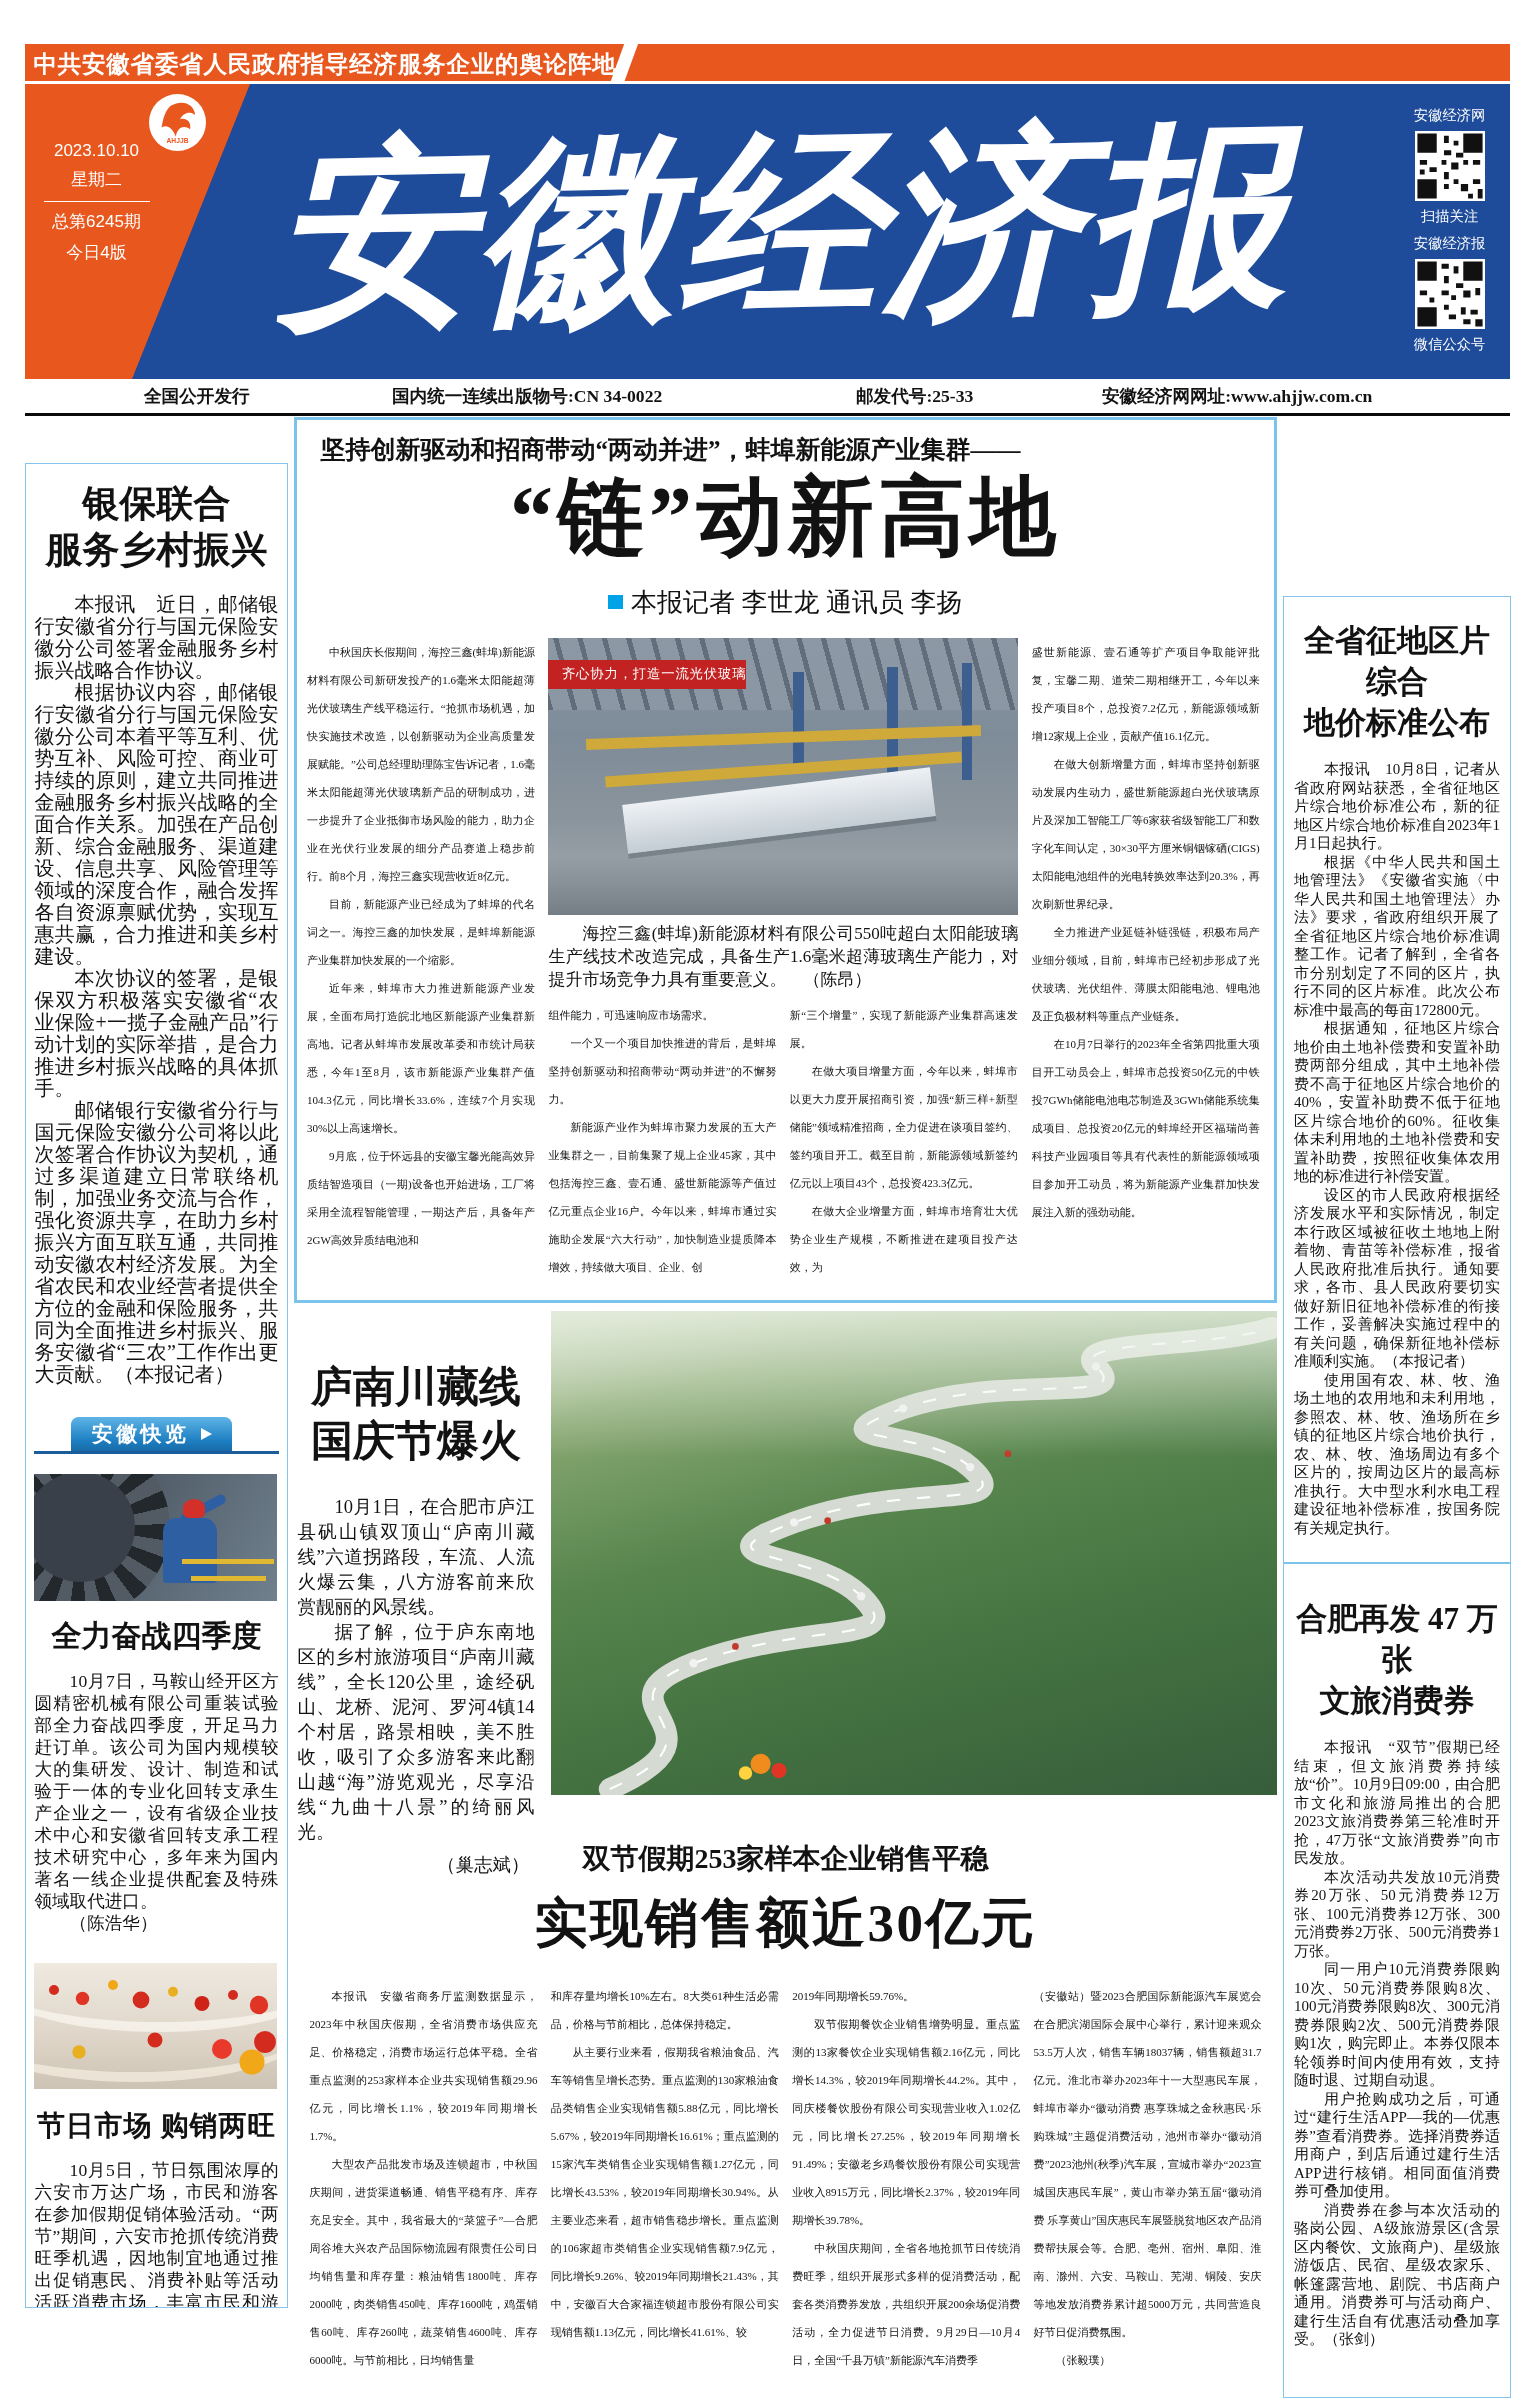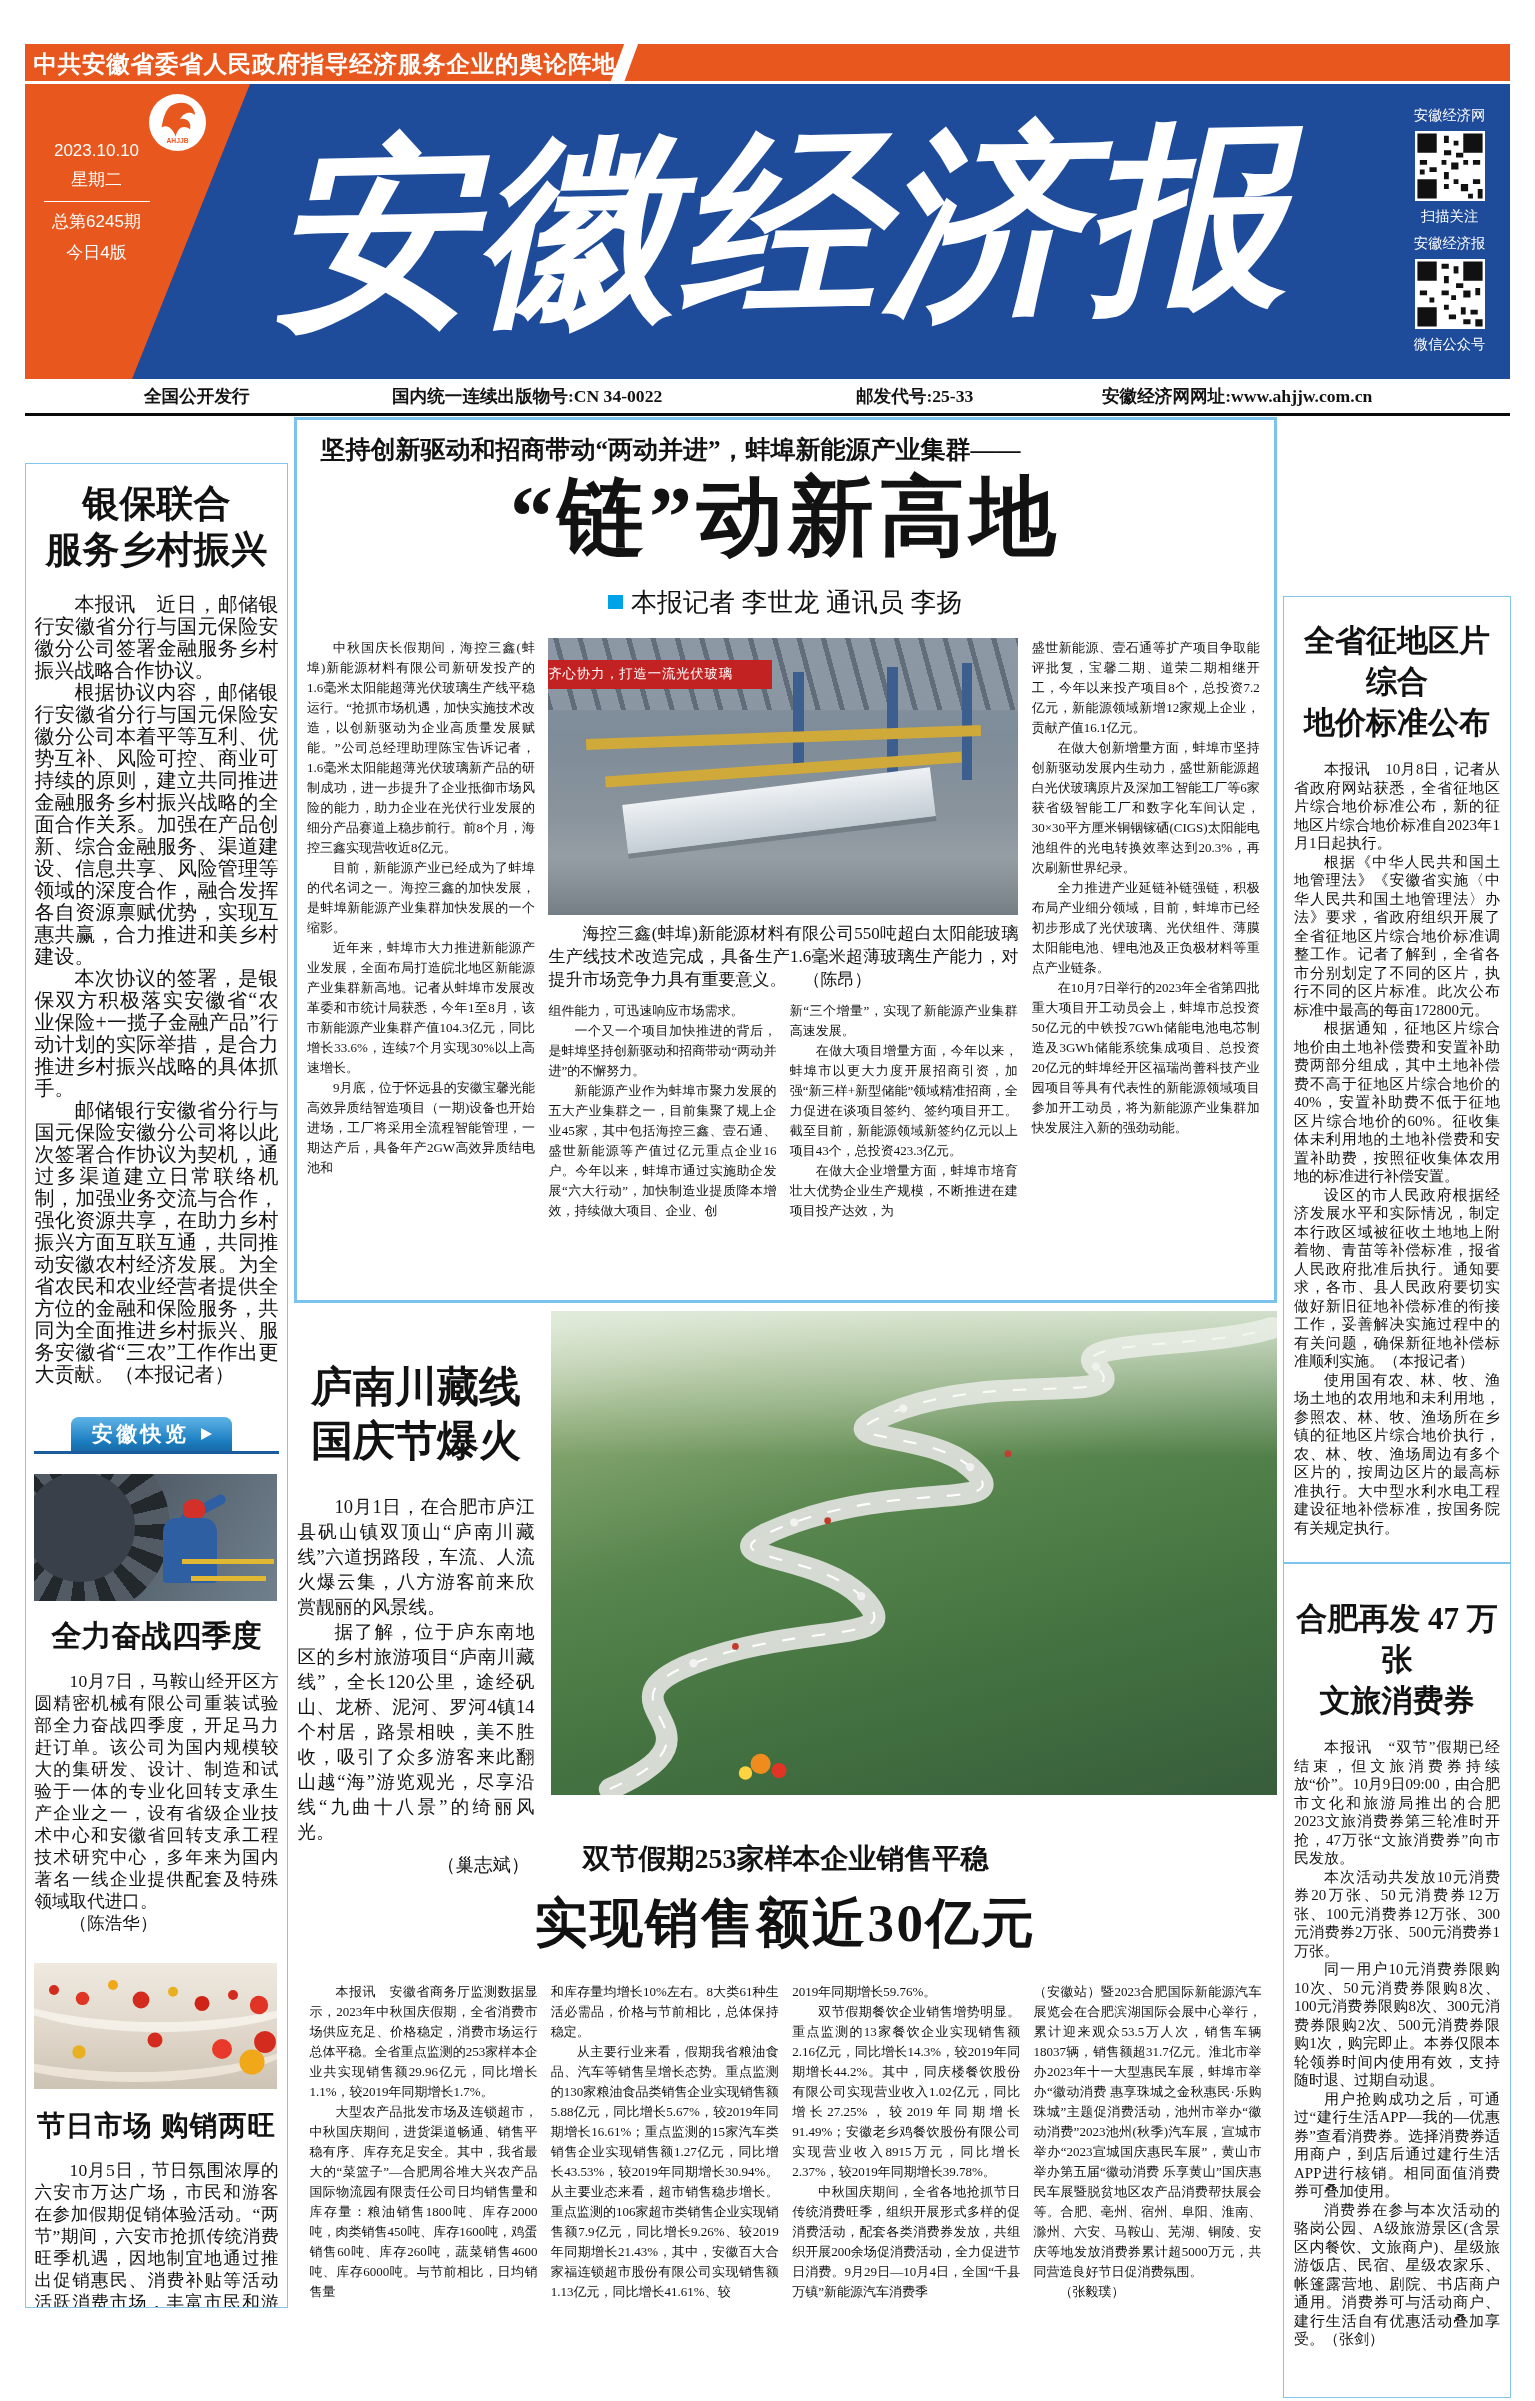--- a/index.html
+++ b/index.html
@@ -73,28 +73,28 @@
   .a3-body{margin-top:13.4px;font-size:17.6px;line-height:22px;}
 
   
   .main-frame{position:absolute;left:294px;top:417px;width:983px;height:886px;border:3.4px solid #79c3ec;
               box-sizing:border-box;padding:13.4px 10px 0 10px;overflow:hidden;}
   .kicker{font-size:25px;font-weight:bold;padding-left:13.4px;}
   .headline{text-align:center;font-size:86px;font-weight:bold;letter-spacing:5px;line-height:1.2;}
   .byline{display:flex;justify-content:center;align-items:center;gap:8.4px;margin-top:15px;font-size:26px;}
   .byline-sq{width:14.3px;height:14.3px;background:#00a2e8;}
   .body-cols{display:flex;gap:13.4px;margin-top:18.5px;}
-  .bcol{width:228px;flex:none;font-size:13px;line-height:20px;}
+  .bcol{width:228px;flex:none;font-size:11px;line-height:28px;}
   .bmid{width:470px;flex:none;}
   .factory-photo{position:relative;width:470px;height:277px;overflow:hidden;
                  background:linear-gradient(180deg,#8b99a7 0%,#7e8c99 35%,#8a949c 65%,#a7aeb4 100%);}
   .roof{position:absolute;left:0;top:0;width:100%;height:72px;
         background:repeating-linear-gradient(75deg,#5a6673 0 5px,#8c98a4 5px 23.5px);opacity:.85;}
-  .red-banner{position:absolute;left:0;top:22px;width:224px;height:28.5px;background:#c32222;color:#fff;
-              font-size:13.4px;line-height:28.5px;text-align:left;letter-spacing:0.8px;}
+  .red-banner{position:absolute;left:0;top:22px;width:198px;height:28.5px;background:#c32222;color:#fff;
+              font-size:13.4px;line-height:28.5px;text-align:right;letter-spacing:0.8px;}
   .ybar{position:absolute;background:#cfa93a;height:11px;}
   .yb1{left:8%;top:94px;width:84%;transform:rotate(-2deg);}
   .yb2{left:12%;top:126px;width:76%;transform:rotate(-4deg);}
   .bluefrm{position:absolute;background:#3d5f8f;}
   .bf1{left:52%;top:34px;width:11.7px;height:101px;} .bf2{left:72%;top:28.5px;width:11.7px;height:109px;} .bf3{left:88%;top:25px;width:10px;height:117px;}
   .sheet{position:absolute;left:16%;top:148px;width:66%;height:49px;transform:rotate(-7deg);
          background:linear-gradient(180deg,#eef1f4 0%,#c3cdd4 100%);box-shadow:0 5px 0 rgba(40,50,60,.25);}
   .floor{position:absolute;left:0;bottom:0;width:100%;height:59px;background:linear-gradient(180deg,rgba(60,70,80,.0),rgba(55,65,75,.45));}
   .m-caption{margin-top:8.4px;font-size:17px;line-height:22.6px;text-align:justify;text-indent:2em;}
   .mid-cols{display:flex;gap:13.4px;margin-top:10px;}

